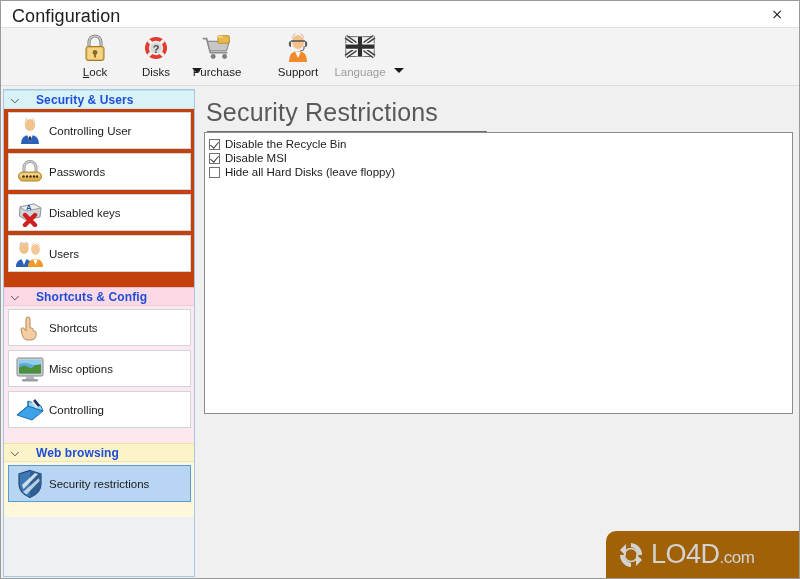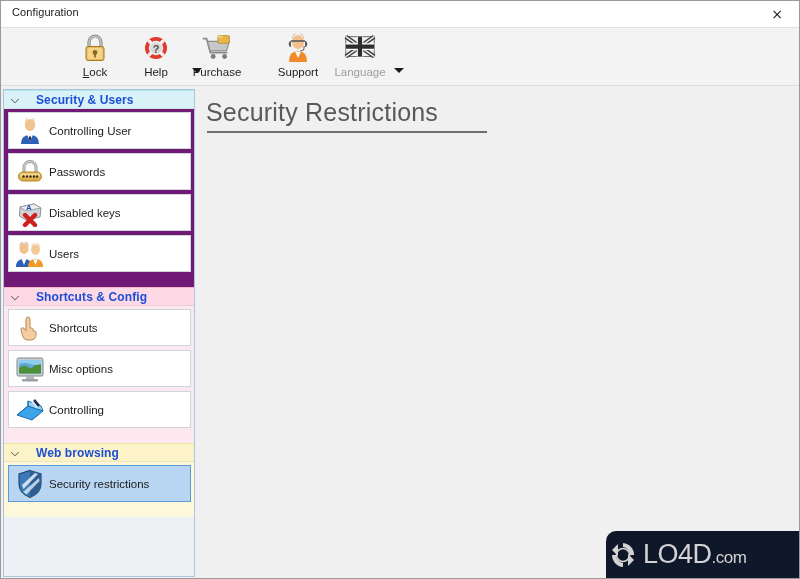--- a/index.html
+++ b/index.html
@@ -23,21 +23,21 @@
   
   .titlebar {
     position: absolute; left: 0; top: 0;
     width: 798px; height: 27px;
     background: #ffffff;
     box-sizing: border-box;
     border-bottom: 1px solid #e2e2e2;
   }
   .titlebar-text {
     position: absolute; left: 11px; top: 5px;
-    font-size: 11px; color: #202020;
+    font-size: 18px; color: #202020;
     letter-spacing: 0.1px;
   }
   .close-btn {
     position: absolute; right: 0px; top: 0px;
     width: 44px; height: 26px;
     display: flex; align-items: center; justify-content: center;
     background: #ffffff;
   }
   .close-glyph {
     font-size: 14px; color: #1a1a1a;
@@ -108,21 +108,21 @@
   }
   .grp-title {
     font-size: 12px; font-weight: bold; color: #1d4ed8;
     margin-left: 14px; letter-spacing: 0.1px;
   }
   .grp-sec  { background: #d9f2f7; border-top:1px solid #b7e3ec;}
   .grp-short{ background: #fcd9e4; border-top:1px solid #f3b6cb;}
   .grp-web  { background: #fdf3c8; border-top:1px solid #f1e39a;}
 
   .grp-body { padding: 3px 3px 3px 4px; }
-  .grp-body.sec  { background: #701a75; }
+  .grp-body.sec  { background: #c2410c; }
   .grp-body.short{ background: #fde8ef; }
   .grp-body.web  { background: #fdf8dc; }
 
   .side-item {
     position: relative;
     height: 37px;
     margin-bottom: 4px;
     background: #ffffff;
     border: 1px solid #cfd6db;
     box-sizing: border-box;
@@ -197,23 +197,24 @@
   }
   .chk-label {
     font-size: 11.5px; color: #1b1b1b;
     white-space: nowrap;
   }
 
   
   .watermark {
     position: absolute; right: 0px; bottom: 0px;
     width: 193px; height: 47px;
-    background: #0f172a;
+    background: #a16207;
     border-top-left-radius: 10px;
     display: flex; align-items: center;
+    padding-left: 8px;
     box-sizing: border-box;
   }
   .wm-logo { width: 34px; height: 34px; flex: 0 0 34px; }
   .wm-text {
     font-size: 27px; color: #d3d3d3;
     font-family: "Liberation Sans", sans-serif;
     letter-spacing: -0.5px;
     margin-left: 3px;
     line-height: 1;
   }
@@ -251,21 +252,21 @@
     <div class="tb-item" style="left:124px;">
       <div class="tb-icon">
         <svg width="34" height="32" viewBox="0 0 34 32">
           <circle cx="17" cy="16" r="11" fill="#e03b2e"></circle>
           <circle cx="17" cy="16" r="7.2" fill="#ededed"></circle>
           <path d="M10 9 L14 13 M24 9 L20 13 M10 23 L14 19 M24 23 L20 19" stroke="#ededed" stroke-width="3.4" stroke-linecap="round"></path>
           <circle cx="17" cy="16" r="5.6" fill="#d8d8d8"></circle>
           <text x="17" y="20.5" font-size="11" font-family="Liberation Sans, sans-serif" font-weight="bold" fill="#4a4a4a" text-anchor="middle">?</text>
         </svg>
       </div>
-      <div class="tb-label">Help</div>
+      <div class="tb-label">Disks</div>
     </div>
 
     <div class="tb-arrow" style="left:190px;">
       <span class="tri-down"></span>
     </div>
 
     <div class="tb-item" style="left:185px;">
       <div class="tb-icon">
         <svg width="38" height="32" viewBox="0 0 38 32">
           <path d="M4 6 L8 6 L12 21 L30 21" fill="none" stroke="#8a8a8a" stroke-width="1.8"></path>
@@ -450,20 +451,34 @@
         </span>
         <span class="side-label">Security restrictions</span>
       </div>
     </div>
   </div>
 
   <div class="main">
     <div class="page-title">Security Restrictions</div>
     <div class="title-rule"></div>
 
+    <div class="list-panel">
+      <div class="chk-row">
+        <span class="chk-box checked"></span>
+        <span class="chk-label">Disable the Recycle Bin</span>
+      </div>
+      <div class="chk-row">
+        <span class="chk-box checked"></span>
+        <span class="chk-label">Disable MSI</span>
+      </div>
+      <div class="chk-row">
+        <span class="chk-box"></span>
+        <span class="chk-label">Hide all Hard Disks (leave floppy)</span>
+      </div>
+    </div>
   </div>
 
   <div class="watermark">
     <span class="wm-logo">
       <svg width="34" height="34" viewBox="0 0 34 34">
         <path d="M17 5 A12 12 0 0 1 28 17 L24 17 A8 8 0 0 0 17 9 Z" fill="#d3d3d3"></path>
         <path d="M17 29 A12 12 0 0 1 6 17 L10 17 A8 8 0 0 0 17 25 Z" fill="#d3d3d3"></path>
         <path d="M6 12 L12 6 L12 18 Z" fill="#d3d3d3"></path>
         <path d="M28 22 L22 28 L22 16 Z" fill="#d3d3d3"></path>
         <circle cx="17" cy="17" r="6.5" fill="none" stroke="#d3d3d3" stroke-width="1.6"></circle>

